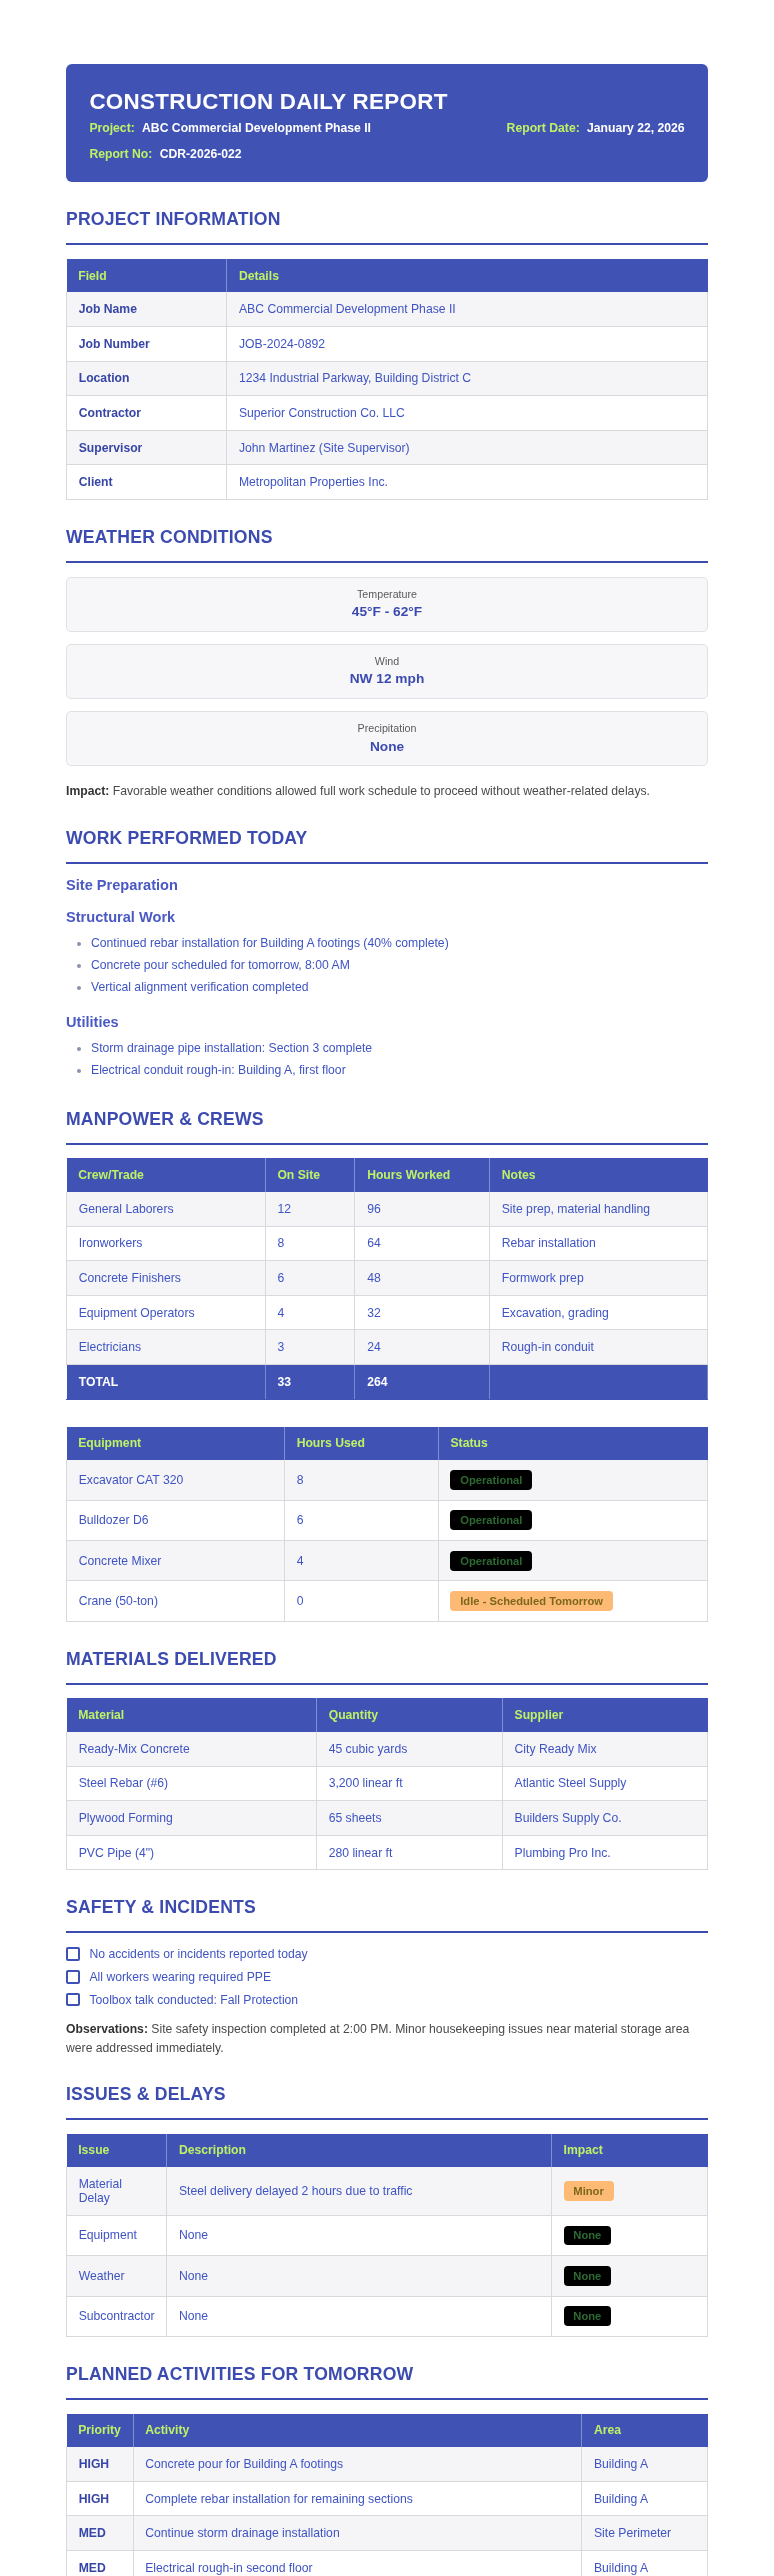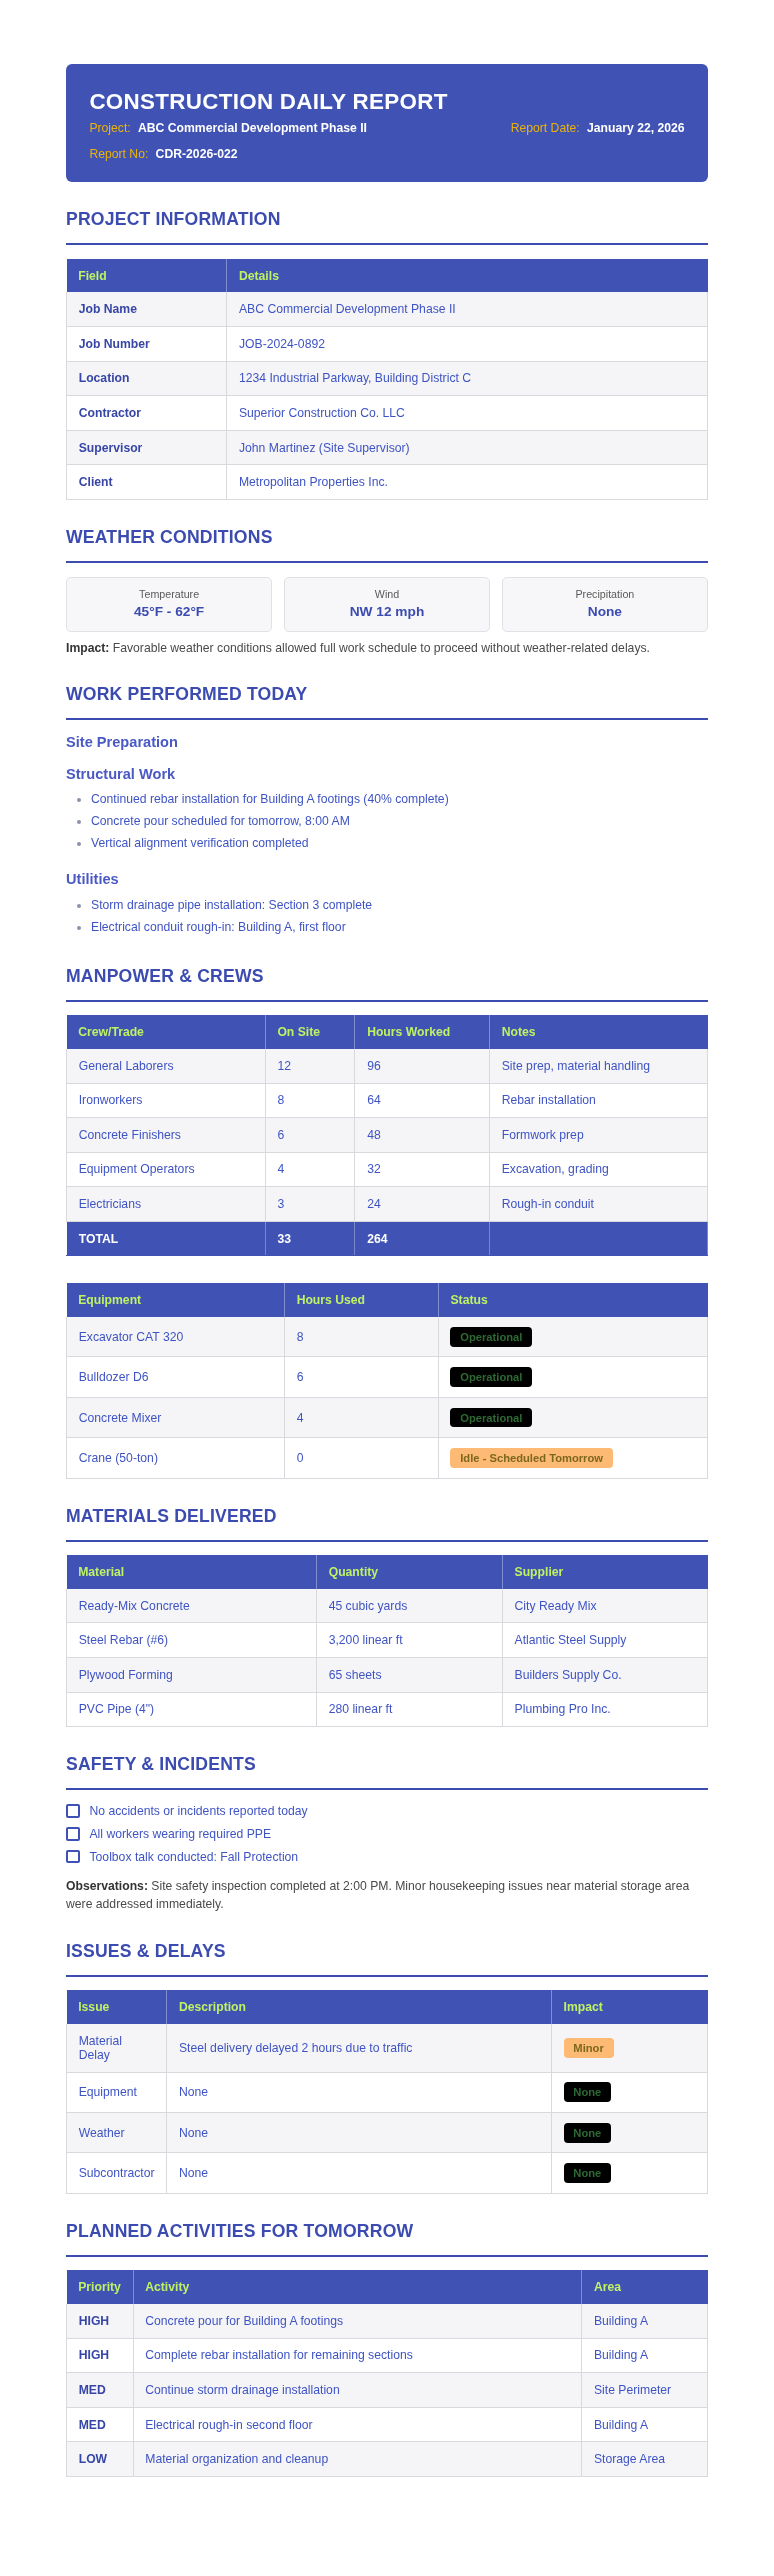--- a/index.html
+++ b/index.html
@@ -15,21 +15,21 @@
   .header-card {
     background: #4053b5;
     border-radius: 5.9px;
     padding: 25px 23.4px 21.5px 23.4px;
     color: #ffffff;
     margin-bottom: 23.4px;
   }
   .header-card h1 { font-size: 22.4px; font-weight: bold; letter-spacing: 0.3px; margin-bottom: 6px; }
   .header-meta-row { display: flex; justify-content: space-between; font-size: 12.2px; margin-bottom: 11.7px; }
   .header-meta-row:last-child { margin-bottom: 0; }
-  .meta-label { color: #eab308; font-weight: normal; margin-right: 3.9px; }
+  .meta-label { color: #bef264; font-weight: bold; margin-right: 3.9px; }
   .meta-value { color: #ffffff; font-weight: bold; }
 
   
   .section { margin-top: 27px; }
   .section-heading {
     font-size: 17.6px; font-weight: bold; color: #3b4bb0;
     letter-spacing: 0.2px;
     padding-bottom: 13px;
     border-bottom: 2.9px solid #3b4bb0;
     margin-bottom: 13.7px;
@@ -49,21 +49,21 @@
   }
   tbody tr:nth-child(odd) td { background: #f5f5f7; }
   tbody tr:nth-child(even) td { background: #ffffff; }
   td.field-label, td.bold-cell { font-weight: bold; color: #3746a6; }
   tr.total-row td {
     background: #4053b5 !important; color: #ffffff; font-weight: bold;
     border-color: rgba(255,255,255,.3); border-bottom: 1px solid #4053b5;
   }
 
   
-  .weather-cards { display: flex; gap: 11.7px; margin-bottom: 7px; }
+  .weather-cards { display: flex; gap: 11.7px; margin-bottom: 16px; flex-direction: column; }
   .weather-card {
     flex: 1; background: #f7f7f9; border: 1px solid #e1e1e5; border-radius: 4.9px;
     text-align: center; padding: 9.8px 5.9px 11.7px 5.9px;
   }
   .weather-card .w-label { font-size: 10.7px; color: #5a5a5a; margin-bottom: 4.9px; }
   .weather-card .w-value { font-size: 13.7px; font-weight: bold; color: #3b4bb0; }
 
   .note-line { font-size: 12.2px; color: #4a4a4a; line-height: 1.5; }
   .note-line .note-label { font-weight: bold; color: #333333; }
 

